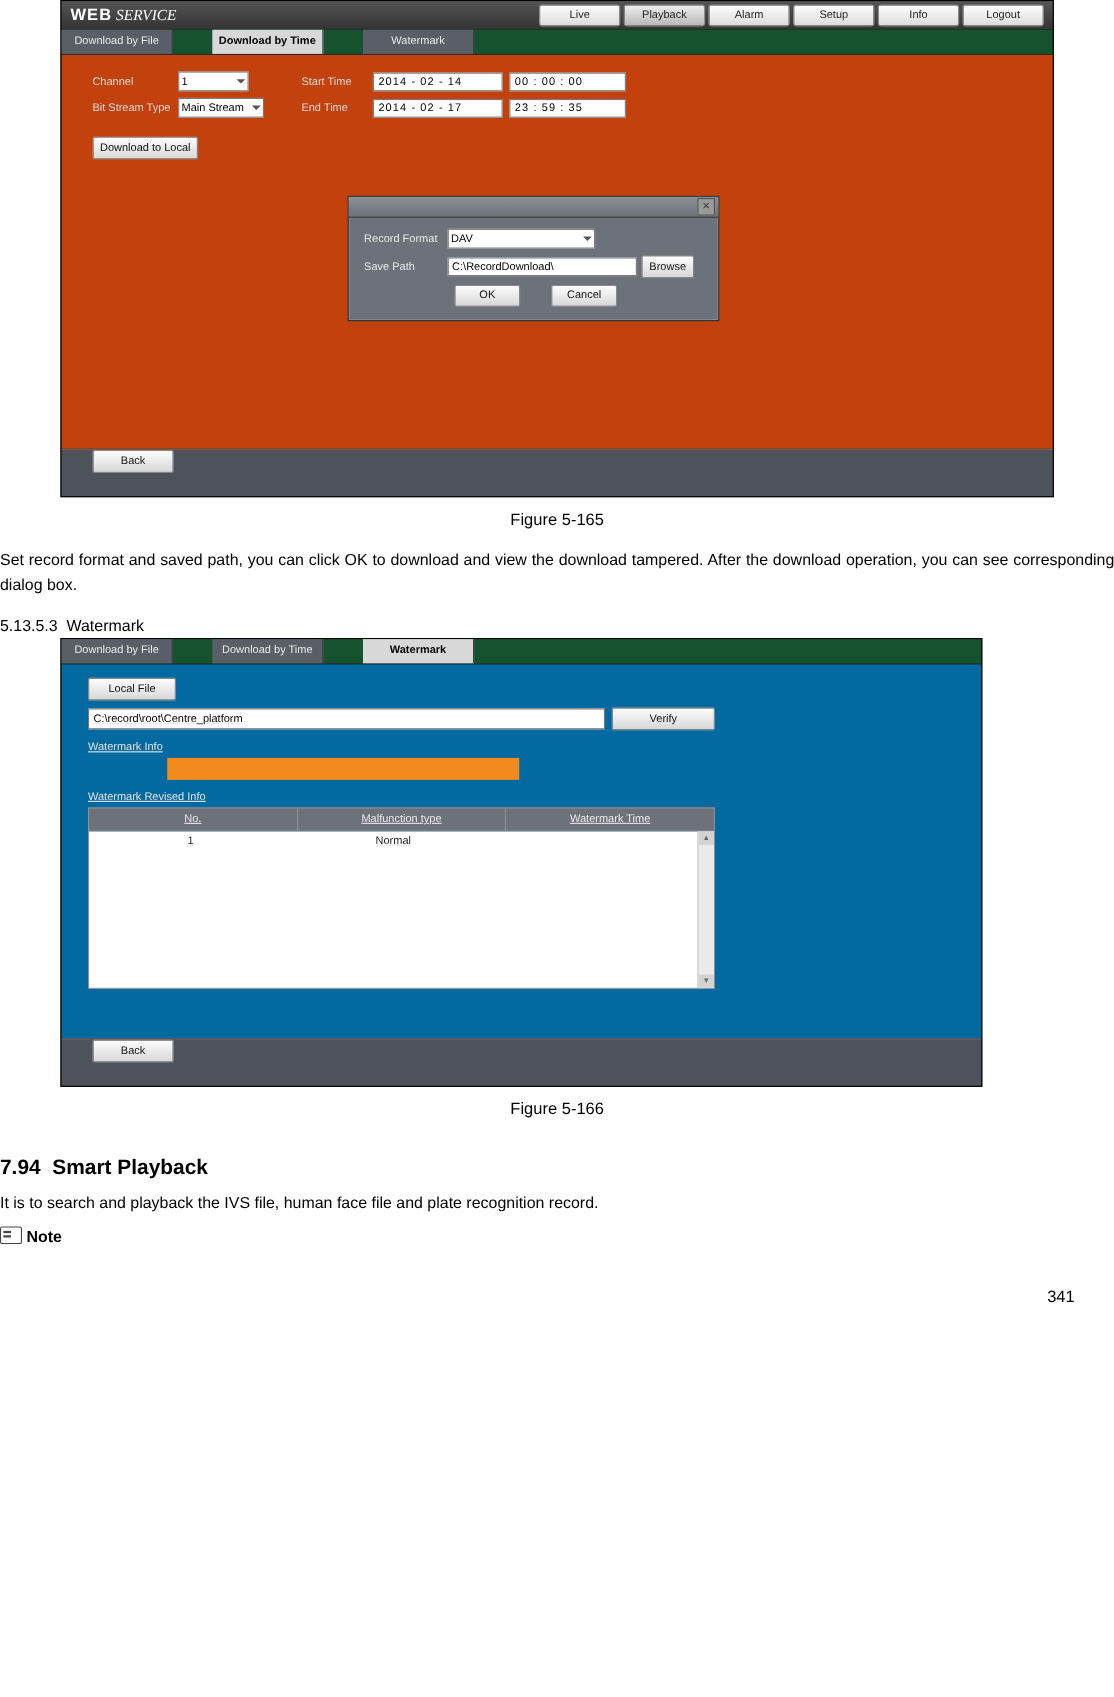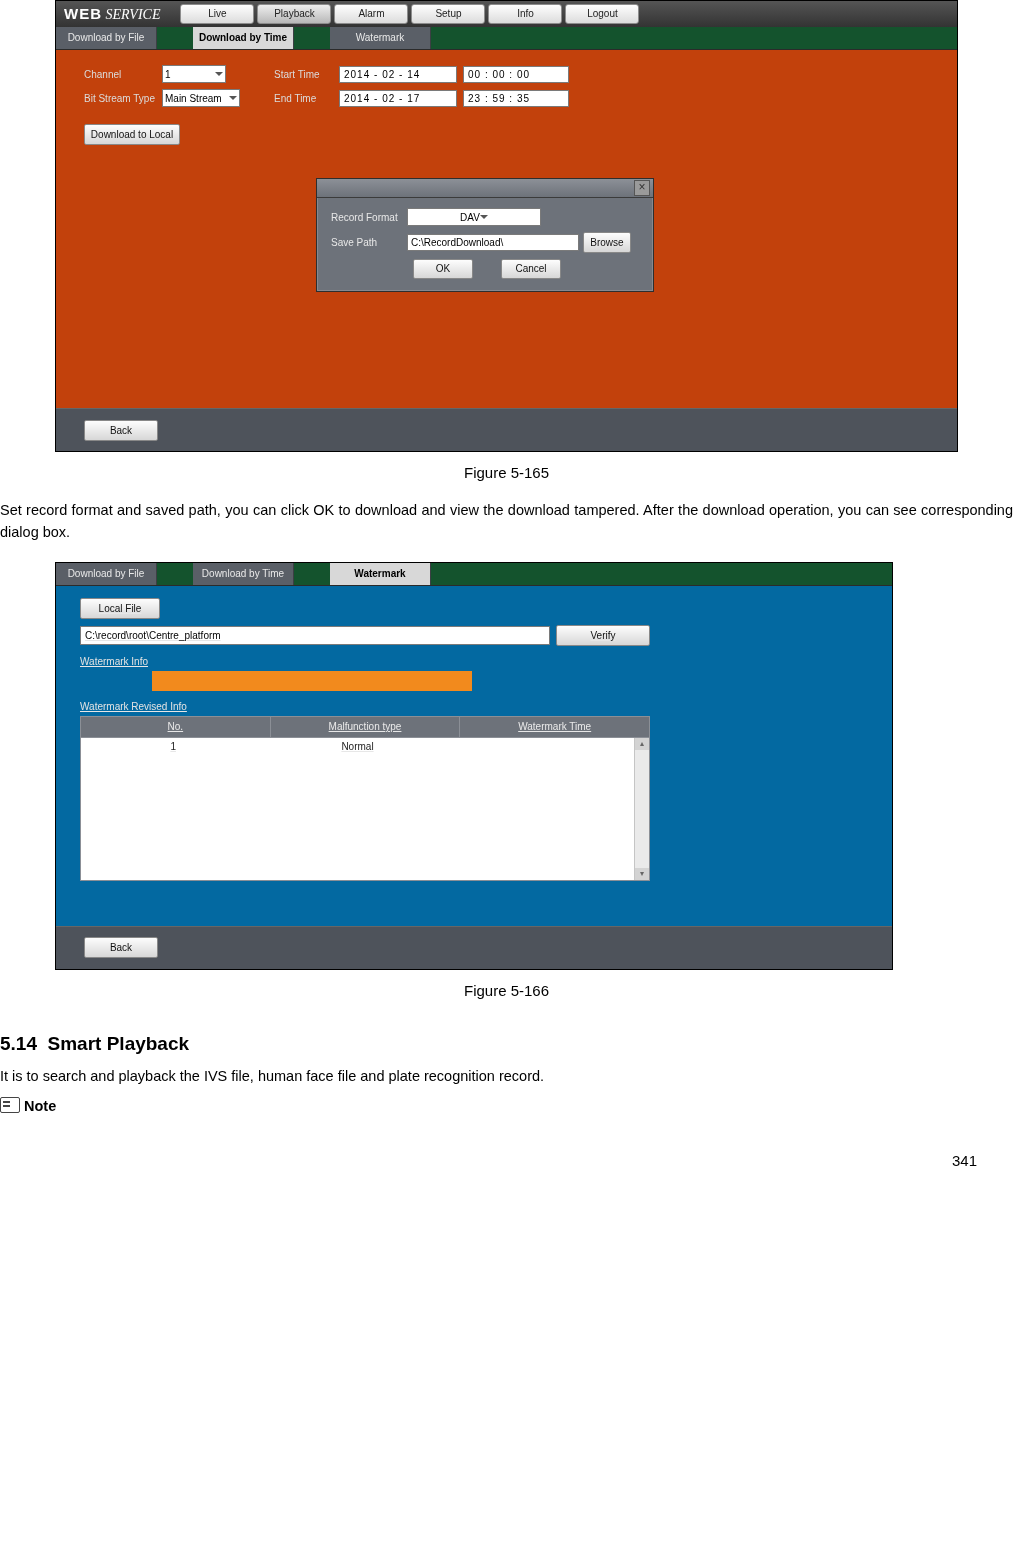--- a/index.html
+++ b/index.html
@@ -1,20 +1,20 @@
 <!DOCTYPE html>
 <html><head>
 <meta charset="utf-8">
 <style>
   body { font-family: Arial, sans-serif; font-size: 14.5px; color: #000; margin: 0; padding: 0; width: 1013px; background: #fff; }
   .page { padding: 0; }
 
   
   .shot { border: 1px solid #000; background: #000; margin: 0 55px 12px 55px; font-size: 11px; }
-  .shot .titlebar { background: linear-gradient(#555,#333); color: #fff; height: 26px; display: flex; align-items: center; padding: 0 8px; }
+  .shot .titlebar { background: linear-gradient(#555,#333); color: #fff; height: 26px; display: flex; align-items: center; padding: 0 8px; justify-content: space-between; }
   .shot .titlebar .brand { font-family: Georgia, serif; font-style: italic; font-size: 14px; }
   .shot .titlebar .brand b { font-style: normal; font-weight: bold; font-family: Arial; font-size: 15px; letter-spacing: 1px; }
   .shot .titlebar .mainnav { display: flex; margin-left: 20px; gap: 3px; }
   .shot .mainnav .tab { background: linear-gradient(#fefefe,#dcdcdc); border: 1px solid #8c8c8c; border-radius: 3px; width: 72px; height: 18px; line-height: 18px; text-align: center; color: #222; font-size: 10px; }
   .shot .mainnav .tab.active { background: linear-gradient(#eee,#b8b8b8); }
 
   .subnav { display: flex; background: #14532d; height: 22px; border-bottom: 1px solid #2b2b2b; gap: 36px; }
   .subnav .stab { width: 100px; text-align: center; line-height: 22px; color: #e9e9e9; font-size: 10px; background: #6a6f76; border-right: 1px solid #3c3f44; }
   .subnav .stab.dim { background: #5a5f67; }
   .subnav .stab.active { background: #d8d8d8; color: #000; font-weight: bold; }
@@ -37,21 +37,21 @@
   .dialog { position: absolute; left: 260px; top: 128px; width: 336px; background: #6d727a; border: 1px solid #2e2e2e; box-shadow: 0 0 0 1px #86898f inset; }
   .dialog .bar { height: 18px; background: linear-gradient(#8c9097,#6d727a); border-bottom: 1px solid #3b3b3b; display: flex; justify-content: flex-end; align-items: center; padding-right: 3px; }
   .dialog .closebtn { width: 14px; height: 14px; background: #9a9a9a; color: #333; font-size: 12px; line-height: 13px; text-align: center; border: 1px solid #555; }
   .dialog .body { padding: 10px 10px 12px 14px; font-size: 10px; color: #e8e8e8; }
   .dialog .drow { display: flex; align-items: center; margin-bottom: 6px; }
   .dialog .drow .dl { width: 76px; }
   .dialog input.txt { height: 15px; background: #fff; border: 1px solid #7a7a7a; color: #000; font-size: 10px; padding: 0 3px; }
   .dialog .btns { display: flex; gap: 28px; justify-content: center; margin-top: 6px; }
   .dialog .btns .b { width: 58px; height: 18px; line-height: 18px; }
 
-  .footerbar { background: #4e535b; border-top: 1px solid #666; height: 42px; display: flex; align-items: center; padding-left: 28px; }
+  .footerbar { background: #4e535b; border-top: 1px solid #666; height: 42px; display: flex; padding-left: 28px; }
 
   
   .panel2 { background: #0369a1; padding: 12px 24px 8px 24px; color: #e7e7e7; min-height: 320px; text-decoration: underline; }
   .btn-local { width: 78px; height: 19px; }
   .pathrow { display: flex; align-items: center; margin-top: 6px; }
   .pathrow input { height: 17px; width: 460px; background: #fff; border: 1px solid #7a7a7a; color: #000; font-size: 10px; padding: 0 4px; }
   .pathrow .vbtn { width: 92px; margin-left: 6px; }
   .seclabel { margin-top: 10px; font-size: 10px; color: #e3e3e3; }
   .orangebox { margin-top: 4px; margin-left: 72px; width: 320px; height: 20px; background: #f28a1d; }
   .tablewrap { margin-top: 4px; width: 570px; }
@@ -136,21 +136,21 @@
       </div>
       <div class="btn-small btn-dl">Download to Local</div>
 
       <div class="dialog">
         <div class="bar">
           <div class="closebtn">×</div>
         </div>
         <div class="body">
           <div class="drow">
             <span class="dl">Record Format</span>
-            <div class="sel" style="width:128px;display:flex;justify-content:center;align-items:center;">
+            <div class="sel" style="width:128px;display:flex;justify-content:space-between;align-items:center;">
               <span>DAV</span>
                 <span class="chev"></span>
             </div>
           </div>
           <div class="drow">
             <span class="dl">Save Path</span>
             <input class="txt" style="width: 164px;" value="C:\RecordDownload\">
             <div class="btn-small" style="width:46px;margin-left:4px;text-align:center;">Browse</div>
           </div>
           <div class="btns">
@@ -162,20 +162,23 @@
     </div>
     <div class="footerbar">
       <div class="btn-small btn-back">Back</div>
     </div>
   </div>
 
   <div class="caption">Figure 5-165</div>
 
   <p class="para">Set record format and saved path, you can click OK to download and view the download tampered. After the download operation, you can see corresponding dialog box.</p>
 
+  <div class="subhead">
+    <span>5.13.5.3</span>&nbsp;&nbsp;<span>Watermark</span>
+  </div>
 
   <div class="shot" style="margin-left:55px;margin-right:120px;">
     <div class="subnav">
       <div class="stab dim">Download by File</div>
       <div class="stab dim">Download by Time</div>
       <div class="stab active">Watermark</div>
     </div>
     <div class="panel2">
       <div class="btn-small btn-local">Local File</div>
       <div class="pathrow">
@@ -207,21 +210,21 @@
       </div>
     </div>
     <div class="footerbar">
       <div class="btn-small btn-back">Back</div>
     </div>
   </div>
 
   <div class="caption">Figure 5-166</div>
 
   <div class="h2">
-    <span>5.14</span>&nbsp;&nbsp;<span>Smart Playback</span>
+    <span>7.94</span>&nbsp;&nbsp;<span>Smart Playback</span>
   </div>
 
   <p class="para" style="margin-bottom:10px;">It is to search and playback the IVS file, human face file and plate recognition record.</p>
 
   <div class="noteline">
     <span class="noteicon"></span><span>Note</span>
   </div>
 
   <div class="pagenum">341</div>
 </div>

